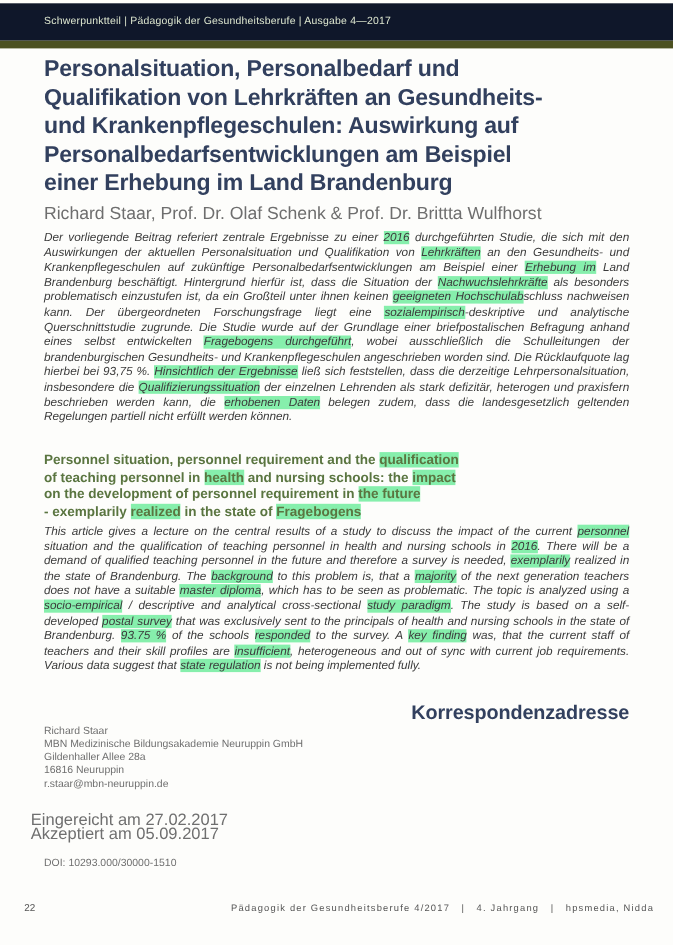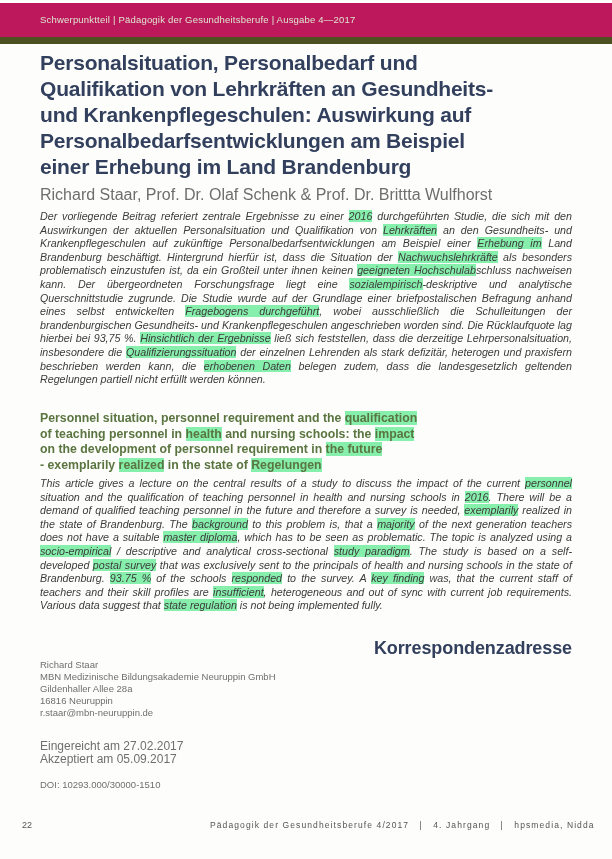--- a/index.html
+++ b/index.html
@@ -4,21 +4,21 @@
 <style>
   html,body{margin:0;padding:0;}
   body{
     width:612px;height:859px;position:relative;overflow:hidden;
     background:#fdfdfb;
     font-family:"Liberation Sans","DejaVu Sans",sans-serif;
     -webkit-font-smoothing:antialiased;
   }
   .topbar{
     position:absolute;top:3px;left:0;width:612px;height:34px;
-    background:#be185d;
+    background:#0f172a;
   }
   .topbar .bartext{
     position:absolute;left:40px;top:0;line-height:34px;
     font-size:9.5px;color:#dde6cf;letter-spacing:.2px;
   }
   .topstrip{
     position:absolute;top:37px;left:0;width:612px;height:7px;
     background:#4C5121;
   }
   .title-de{
@@ -44,22 +44,22 @@
   }
   .korr-heading{
     position:absolute;left:40px;top:638px;width:532px;
     font-size:18px;font-weight:bold;color:#32405E;letter-spacing:-0.1px;text-align:right;
   }
   .address{
     position:absolute;left:40px;top:659px;width:532px;
     font-size:9.5px;line-height:12px;color:#6f6f6f;
   }
   .submission{
-    position:absolute;left:40px;top:740px;width:532px;
-    font-size:12px;line-height:12.5px;color:#6f6f6f;
+    position:absolute;left:28px;top:740px;width:532px;
+    font-size:15px;line-height:12.5px;color:#6f6f6f;
   }
   .doi{
     position:absolute;left:40px;top:779px;width:532px;
     font-size:9.5px;color:#6f6f6f;
   }
   .footer-pagenum{
     position:absolute;left:22px;top:820px;
     font-size:9px;color:#555555;
   }
   .footer-journal{
@@ -82,21 +82,21 @@
 Personalbedarfsentwicklungen am Beispiel
 einer Erhebung im Land Brandenburg</h1>
 
 <div class="authors">Richard Staar, Prof. Dr. Olaf Schenk &amp; Prof. Dr. Brittta Wulfhorst</div>
 
 <p class="abstract abstract-de" style="margin:0;">Der vorliegende Beitrag referiert zentrale Ergebnisse zu einer <span class="hl">2016</span> durchgeführten Studie, die sich mit den Auswirkungen der aktuellen Personalsituation und Qualifikation von <span class="hl">Lehrkräften</span> an den Gesundheits- und Krankenpflegeschulen auf zukünftige Personalbedarfsentwicklungen am Beispiel einer <span class="hl">Erhebung im</span> Land Brandenburg beschäftigt. Hintergrund hierfür ist, dass die Situation der <span class="hl">Nachwuchslehrkräfte</span> als besonders problematisch einzustufen ist, da ein Großteil unter ihnen keinen <span class="hl">geeigneten Hochschulab</span>schluss nachweisen kann. Der übergeordneten Forschungsfrage liegt eine <span class="hl">sozialempirisch</span>-deskriptive und analytische Querschnittstudie zugrunde. Die Studie wurde auf der Grundlage einer briefpostalischen Befragung anhand eines selbst entwickelten <span class="hl">Fragebogens durchgeführt</span>, wobei ausschließlich die Schulleitungen der brandenburgischen Gesundheits- und Krankenpflegeschulen angeschrieben worden sind. Die Rücklaufquote lag hierbei bei 93,75 %. <span class="hl">Hinsichtlich der Ergebnisse</span> ließ sich feststellen, dass die derzeitige Lehrpersonalsituation, insbesondere die <span class="hl">Qualifizierungssituation</span> der einzelnen Lehrenden als stark defizitär, heterogen und praxisfern beschrieben werden kann, die <span class="hl">erhobenen Daten</span> belegen zudem, dass die landesgesetzlich geltenden Regelungen partiell nicht erfüllt werden können.</p>
 
 <h2 class="title-en" style="margin:0;">Personnel situation, personnel requirement and the <span class="hl">qualification</span>
 of teaching personnel in <span class="hl">health</span> and nursing schools: the <span class="hl">impact</span>
 on the development of personnel requirement in <span class="hl">the future</span>
-- exemplarily <span class="hl">realized</span> in the state of <span class="hl">Regelungen</span></h2>
+- exemplarily <span class="hl">realized</span> in the state of <span class="hl">Fragebogens</span></h2>
 
 <p class="abstract abstract-en" style="margin:0;">This article gives a lecture on the central results of a study to discuss the impact of the current <span class="hl">personnel</span> situation and the qualification of teaching personnel in health and nursing schools in <span class="hl">2016</span>. There will be a demand of qualified teaching personnel in the future and therefore a survey is needed, <span class="hl">exemplarily</span> realized in the state of Brandenburg. The <span class="hl">background</span> to this problem is, that a <span class="hl">majority</span> of the next generation teachers does not have a suitable <span class="hl">master diploma</span>, which has to be seen as problematic. The topic is analyzed using a <span class="hl">socio-empirical</span> / descriptive and analytical cross-sectional <span class="hl">study paradigm</span>. The study is based on a self-developed <span class="hl">postal survey</span> that was exclusively sent to the principals of health and nursing schools in the state of Brandenburg. <span class="hl">93.75 %</span> of the schools <span class="hl">responded</span> to the survey. A <span class="hl">key finding</span> was, that the current staff of teachers and their skill profiles are <span class="hl">insufficient</span>, heterogeneous and out of sync with current job requirements. Various data suggest that <span class="hl">state regulation</span> is not being implemented fully.</p>
 
 <h3 class="korr-heading" style="margin:0;">Korrespondenzadresse</h3>
 
 <div class="address">
   <div>Richard Staar</div>
   <div>MBN Medizinische Bildungsakademie Neuruppin GmbH</div>
   <div>Gildenhaller Allee 28a</div>
   <div>16816 Neuruppin</div>

